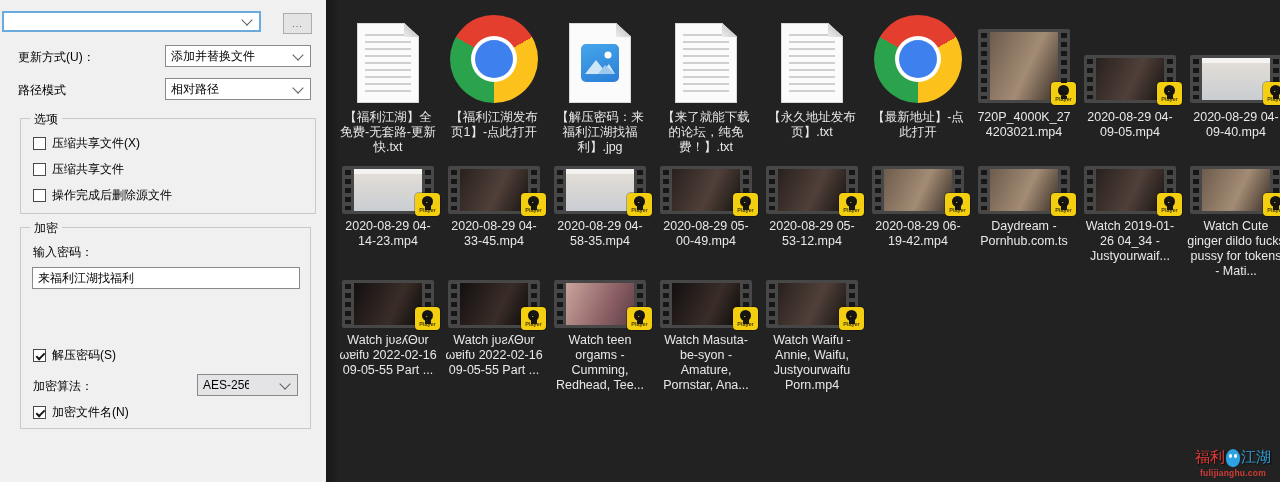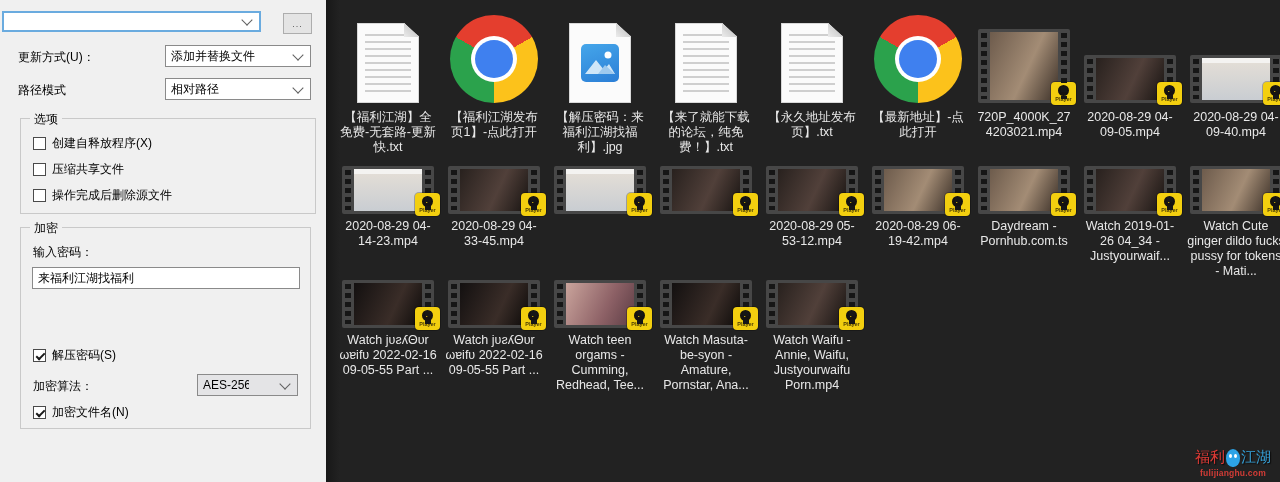--- a/index.html
+++ b/index.html
@@ -116,21 +116,21 @@
     <div class="dlabel" style="top:82px">路径模式</div>
     <div class="wselect" style="left:165px;top:78px;width:146px">
       <span class="val">相对路径</span>
       <span class="chev"></span>
     </div>
 
     <div class="groupbox" style="left:20px;top:118px;width:296px;height:96px">
       <span class="legend">选项</span>
       <div class="cbrow" style="left:12px;top:16px">
         <span class="cbbox"></span>
-        <span>创建自释放程序(X)</span>
+        <span>压缩共享文件(X)</span>
       </div>
       <div class="cbrow" style="left:12px;top:42px">
         <span class="cbbox"></span>
         <span>压缩共享文件</span>
       </div>
       <div class="cbrow" style="left:12px;top:68px">
         <span class="cbbox"></span>
         <span>操作完成后删除源文件</span>
       </div>
     </div>
@@ -281,31 +281,33 @@
           <div class="fcell">
             <div class="iconarea">
               <div class="film">
                 <div class="shot t-page"></div>
                 <div class="badge">
                   <span class="pc"></span>
                   <span class="bt">Player</span>
                 </div>
               </div>
             </div>
-          </div>
-          <div class="fcell">
-            <div class="iconarea">
-              <div class="film">
-                <div class="shot t-dark"></div>
-                <div class="badge">
-                  <span class="pc"></span>
-                  <span class="bt">Player</span>
-                </div>
-              </div>
-            </div>
+            <div class="flabel">2020-08-29 04-58-35.mp4</div>
+          </div>
+          <div class="fcell">
+            <div class="iconarea">
+              <div class="film">
+                <div class="shot t-dark"></div>
+                <div class="badge">
+                  <span class="pc"></span>
+                  <span class="bt">Player</span>
+                </div>
+              </div>
+            </div>
+            <div class="flabel">2020-08-29 05-00-49.mp4</div>
           </div>
           <div class="fcell">
             <div class="iconarea">
               <div class="film">
                 <div class="shot t-dark"></div>
                 <div class="badge">
                   <span class="pc"></span>
                   <span class="bt">Player</span>
                 </div>
               </div>

